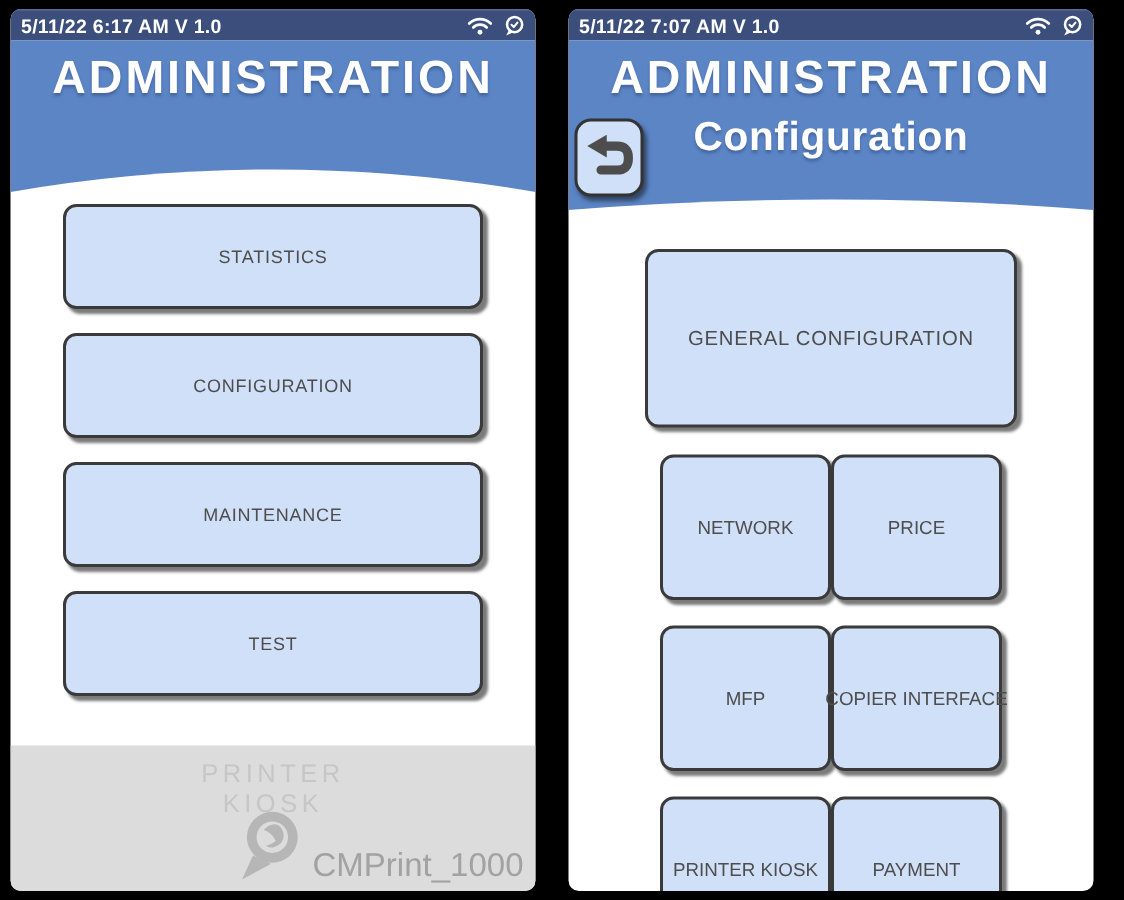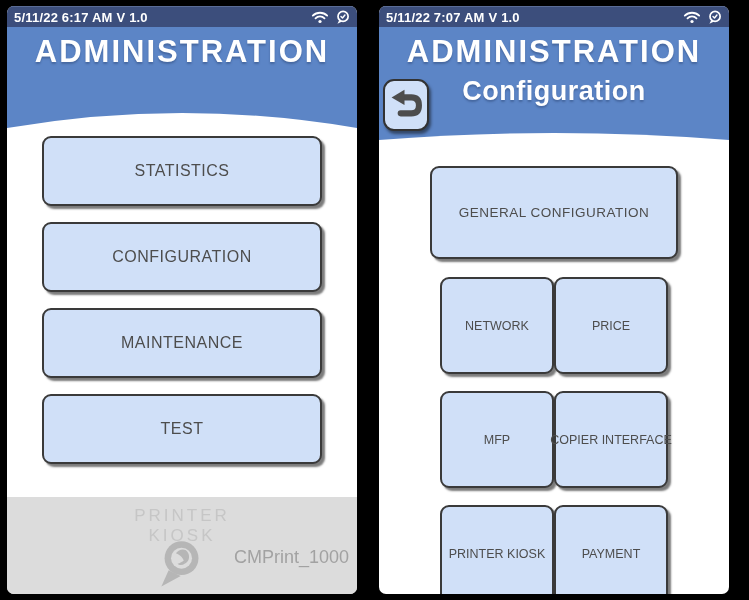--- a/index.html
+++ b/index.html
@@ -49,46 +49,46 @@
   }
 
   
   .menu-button{
     background:var(--button-fill,#d0e0f8);
     border:2px solid var(--button-border,#3a3a3a);
     border-radius:9px;
     box-shadow:3px 3px 2px rgba(15,15,15,.55);
     color:var(--button-text,#4d4d4d);
     display:flex;align-items:center;justify-content:center;
-    font-size:16px;font-weight:400;letter-spacing:.5px;white-space:nowrap;
+    font-size:12px;font-weight:400;letter-spacing:.5px;white-space:nowrap;
     cursor:pointer;box-sizing:border-box;
   }
   .stack{padding-top:4px;display:flex;flex-direction:column;align-items:center;gap:16px;}
   .stack .menu-button{width:280px;height:70px;}
 
-  .wide-button{width:248px;height:93px;margin:22px auto 0;font-size:13.5px;}
+  .wide-button{width:248px;height:119px;margin:22px auto 0;font-size:13.5px;}
   .grid{display:flex;flex-direction:column;align-items:center;gap:17px;margin-top:18px;}
   .grid-row{display:flex;}
   .grid .menu-button{width:114px;height:97px;font-size:12.5px;letter-spacing:0;}
 
   
   .footer{
     position:absolute;left:0;bottom:0;width:100%;height:97px;
     background:var(--footer-bg,#dcdcdc);
     margin-top:12px;
   }
   .brand-line{
     text-align:center;color:var(--footer-text,#c6c6c6);
     font-size:17px;letter-spacing:3px;line-height:20px;margin:0;
   }
   .brand-line.first{padding-top:9px;}
   .footer-logo{position:absolute;left:50%;transform:translateX(-54%);bottom:6px;display:block;}
   .model-text{
-    position:absolute;right:8px;bottom:26px;
-    color:var(--model-text,#a2a2a2);font-size:18px;
+    position:absolute;right:8px;bottom:4px;
+    color:var(--model-text,#a2a2a2);font-size:22px;
   }
 </style>
 </head>
 <body>
 
 <div class="stage">
 
   <div class="phone" id="admin-screen">
 
     <div class="statusbar">

